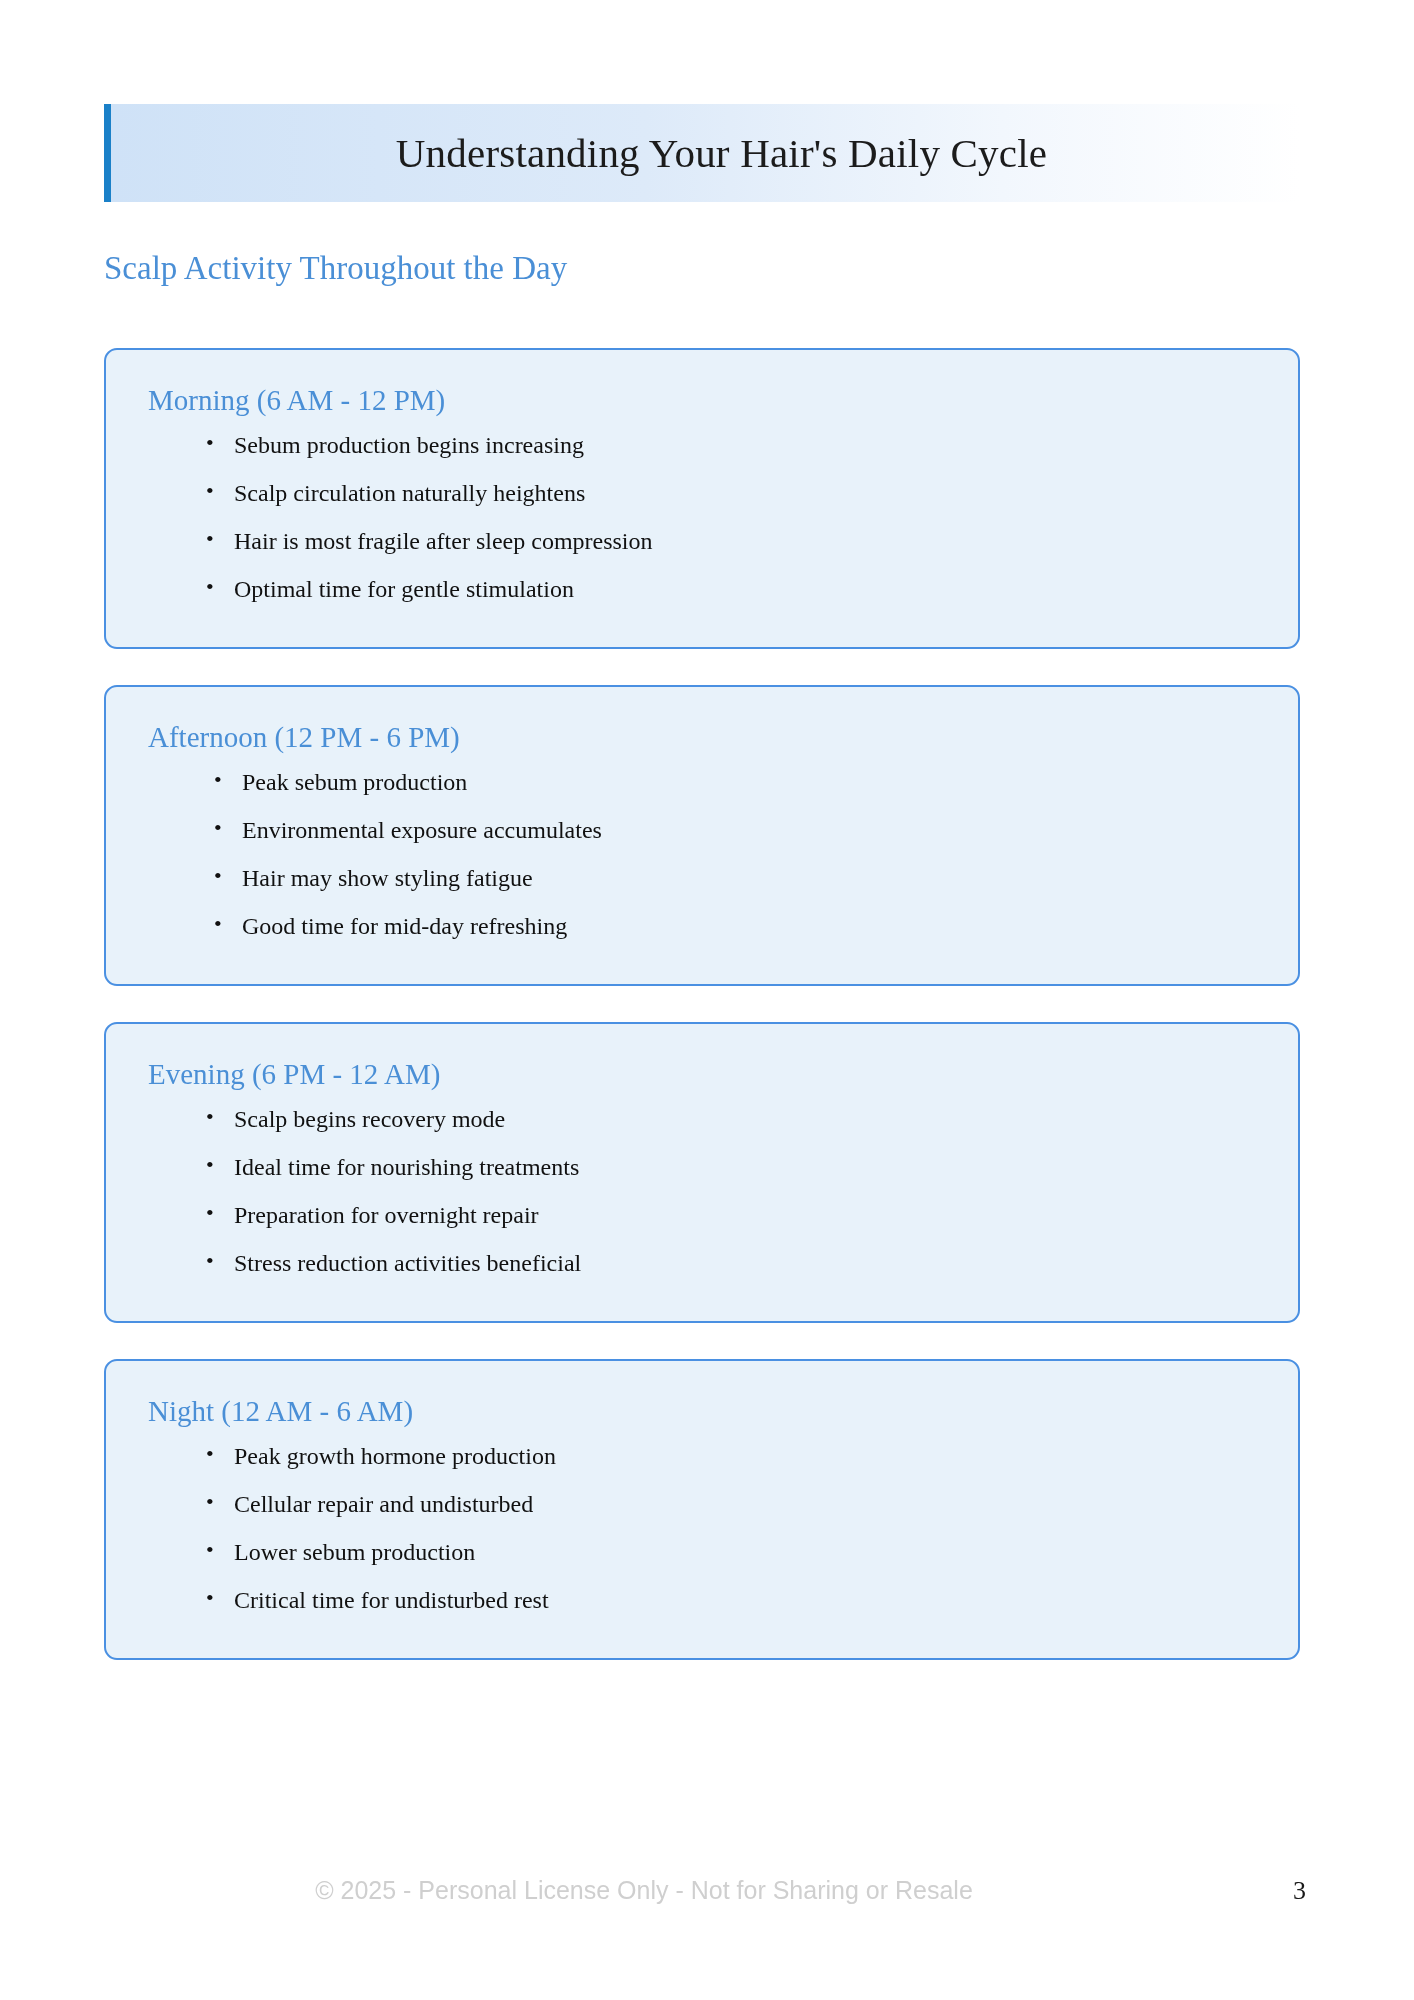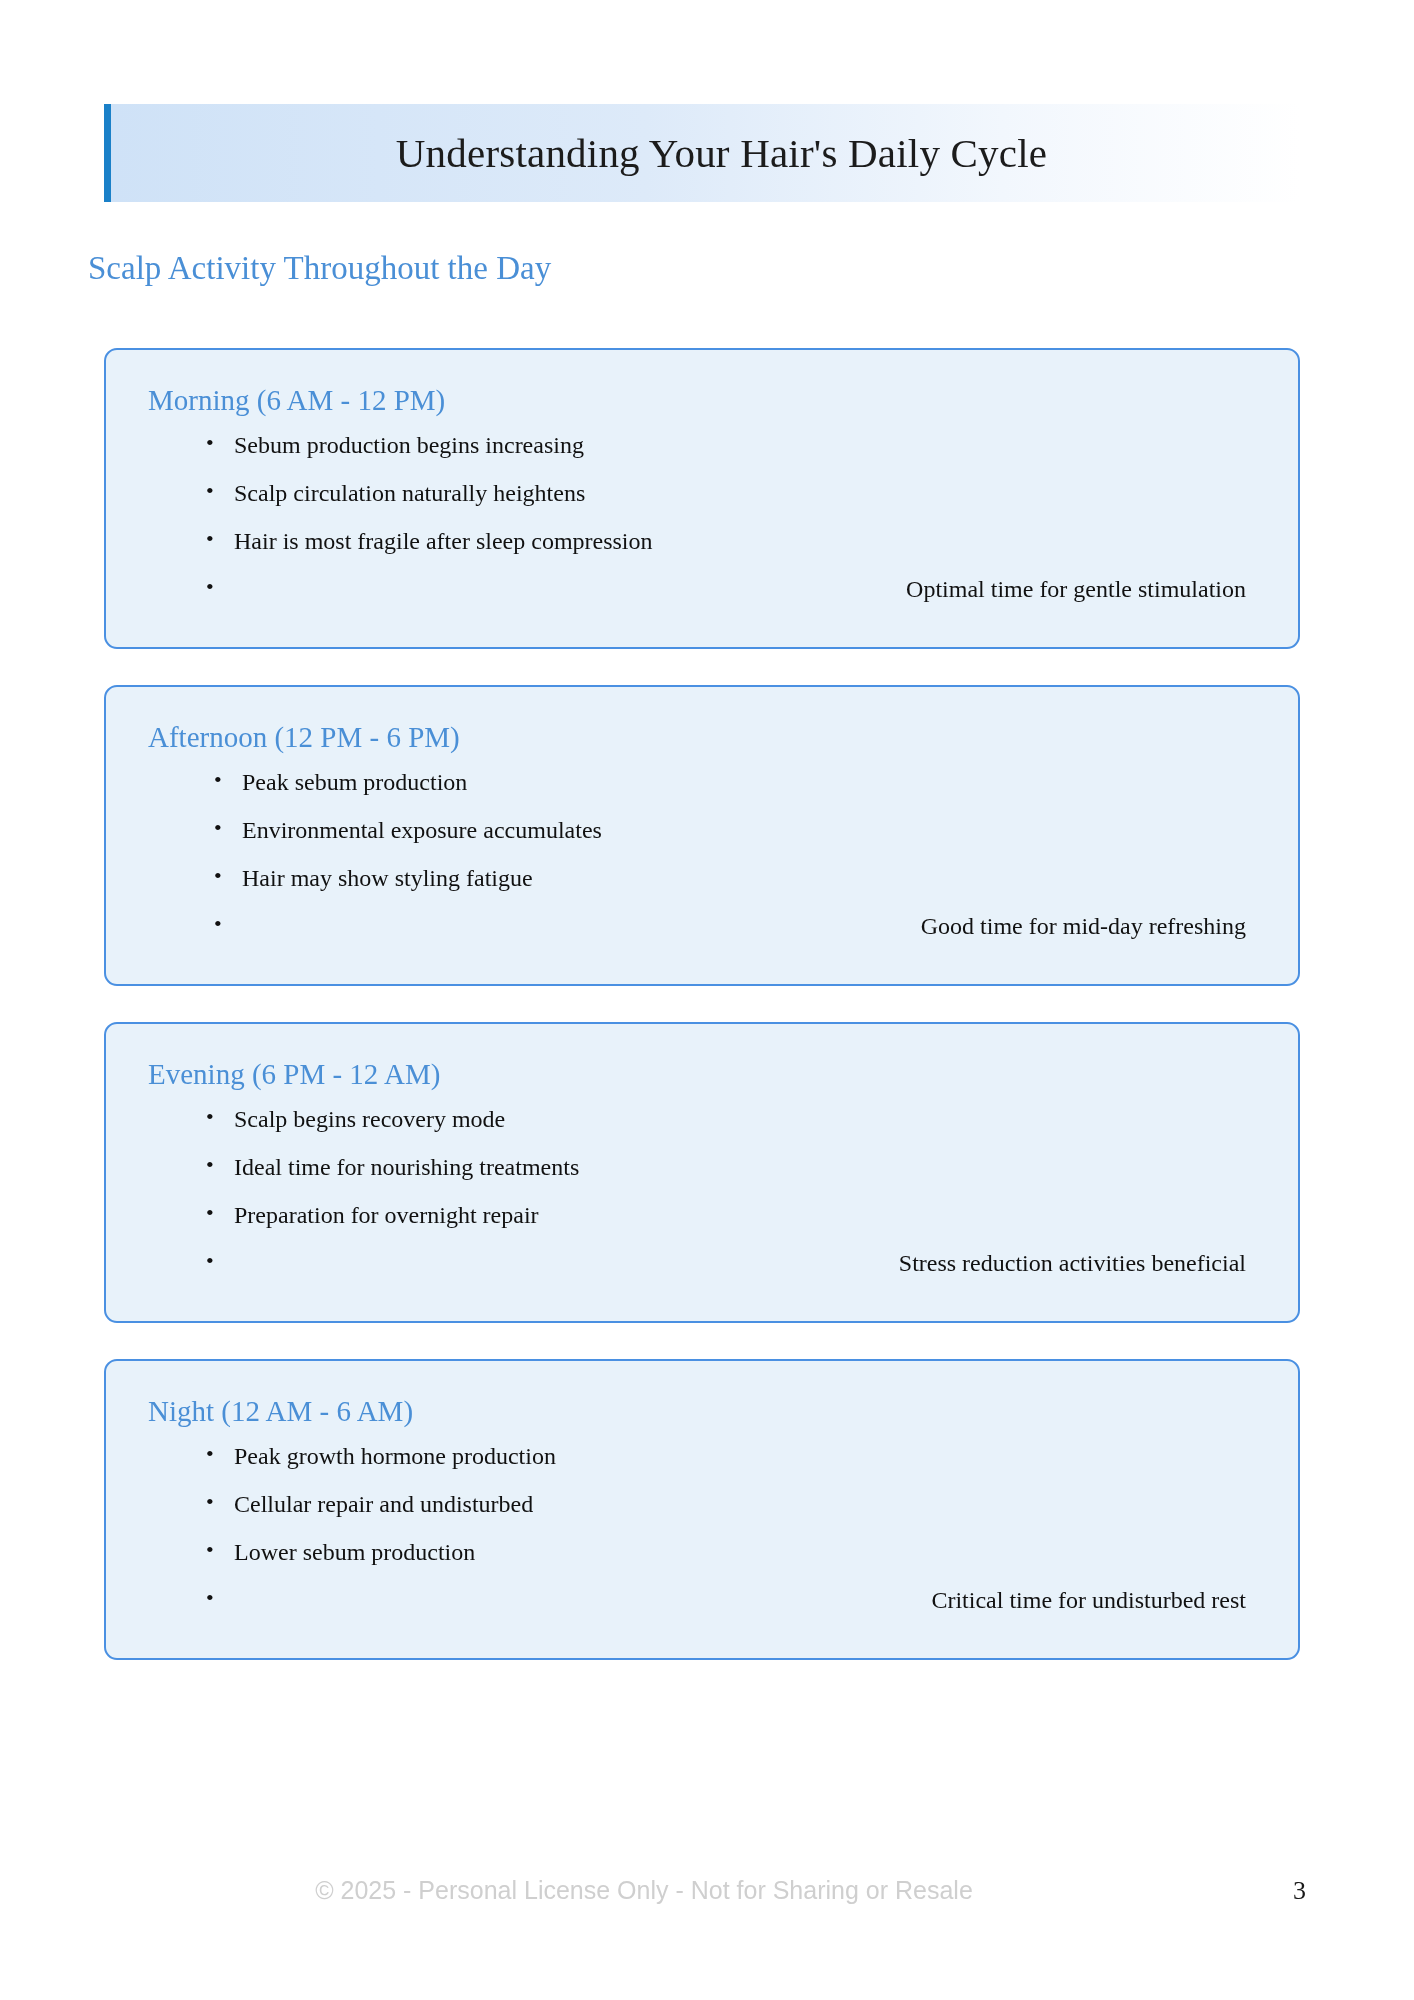--- a/index.html
+++ b/index.html
@@ -45,21 +45,21 @@
     color: #1c1c1c;
     letter-spacing: 0.2px;
     margin-left: 32px;
     line-height: 1;
     white-space: nowrap;
   }
 
   
   .section-heading {
     position: absolute;
-    left: 88px;
+    left: 104px;
     top: 252px;
     font-size: 33px;
     color: #4a8fd6;
     line-height: 1;
     white-space: nowrap;
   }
 
   
   .cards {
     position: absolute;
@@ -91,21 +91,21 @@
     padding: 0 0 0 68px;
   }
   .card-list li {
     position: relative;
     font-size: 24px;
     line-height: 1;
     color: #111111;
     padding: 0 0 0 28px;
     margin-bottom: 24px;
   }
-  .card-list li:last-child { margin-bottom: 0; text-align: right; }
+  .card-list li:last-child { margin-bottom: 0; }
   .card-list li::before {
     content: "\2022";
     position: absolute;
     left: 0;
     top: -1px;
     font-size: 22px;
     color: #111111;
   }
 
   

